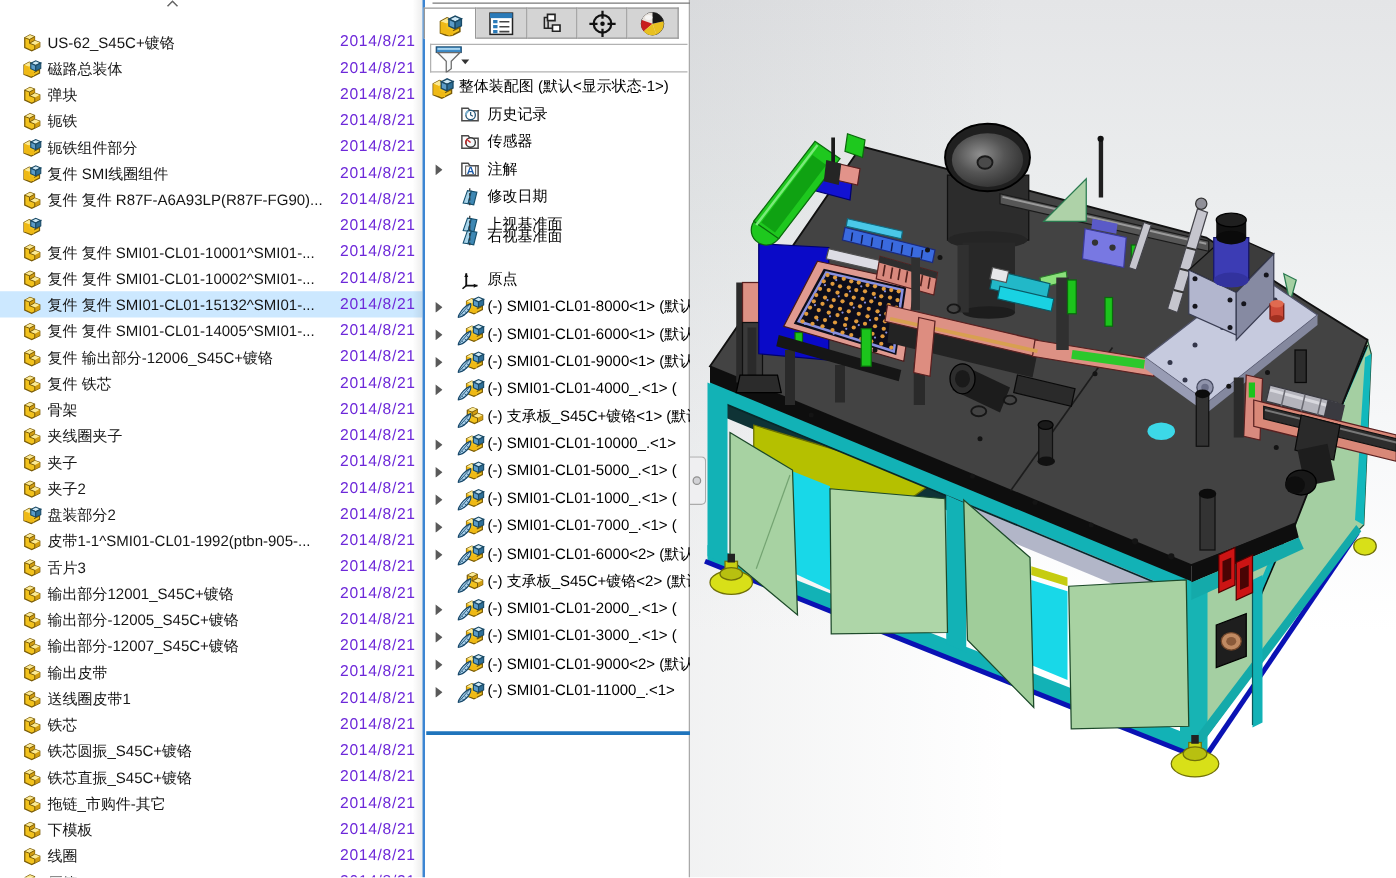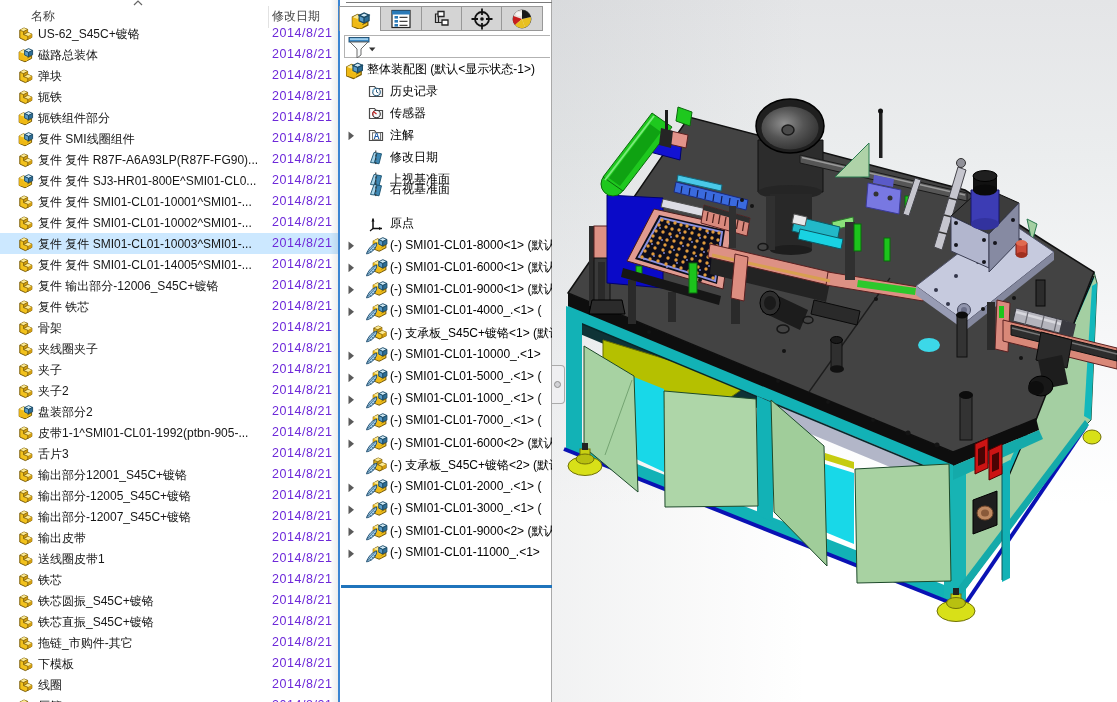--- a/index.html
+++ b/index.html
@@ -397,25 +397,20 @@
           <circle cx="700" cy="280" r="2"></circle>
 <circle cx="983" cy="309" r="2"></circle>
           <circle cx="1014" cy="298" r="2"></circle>
 </g>
 <ellipse cx="808" cy="320" rx="5" ry="3.5" fill="none" stroke="#161616" stroke-width="1.5"></ellipse>
 <ellipse cx="783" cy="329" rx="6" ry="4" fill="none" stroke="#161616" stroke-width="1.5"></ellipse>
 <ellipse cx="763" cy="247" rx="5" ry="3.5" fill="none" stroke="#161616" stroke-width="1.5"></ellipse>
 </svg>
 </div>
 <div id="ex">
-      <div class="hdr">
-        <span class="n">名称</span>
-        <span class="d">修改日期</span>
-        <span class="sep"></span>
-      </div>
       <svg class="sort" style="position:absolute;left:133px;top:0" width="10" height="7">
         <path d="M1,5 L5,1 L9,5" stroke="#666" stroke-width="1.2" fill="none"></path>
       </svg>
       <div class="row" style="top:23px">
         <svg class="ic" width="17" height="17">
           <use href="#swpart16"></use>
         </svg>
         <span class="nm">US-62_S45C+镀铬</span>
         <span class="dt">2014/8/21</span>
       </div>
@@ -458,42 +453,41 @@
         <svg class="ic" width="17" height="17">
           <use href="#swpart16"></use>
         </svg>
         <span class="nm">复件 复件 R87F-A6A93LP(R87F-FG90)...</span>
         <span class="dt">2014/8/21</span>
       </div>
       <div class="row" style="top:170px">
         <svg class="ic" width="17" height="17">
           <use href="#swasm16"></use>
         </svg>
-        <span class="nm">复件 复件 SJ3-HR01-800E^SMI01-CL0...</span>
         <span class="dt">2014/8/21</span>
       </div>
       <div class="row" style="top:191px">
         <svg class="ic" width="17" height="17">
           <use href="#swpart16"></use>
         </svg>
         <span class="nm">复件 复件 SMI01-CL01-10001^SMI01-...</span>
         <span class="dt">2014/8/21</span>
       </div>
       <div class="row" style="top:212px">
         <svg class="ic" width="17" height="17">
           <use href="#swpart16"></use>
         </svg>
         <span class="nm">复件 复件 SMI01-CL01-10002^SMI01-...</span>
         <span class="dt">2014/8/21</span>
       </div>
       <div class="row sel" style="top:233px">
         <svg class="ic" width="17" height="17">
           <use href="#swpart16"></use>
         </svg>
-        <span class="nm">复件 复件 SMI01-CL01-10003^SMI01-...</span>
+        <span class="nm">复件 复件 SMI01-CL01-15132^SMI01-...</span>
         <span class="dt">2014/8/21</span>
       </div>
       <div class="row" style="top:254px">
         <svg class="ic" width="17" height="17">
           <use href="#swpart16"></use>
         </svg>
         <span class="nm">复件 复件 SMI01-CL01-14005^SMI01-...</span>
         <span class="dt">2014/8/21</span>
       </div>
       <div class="row" style="top:275px">

